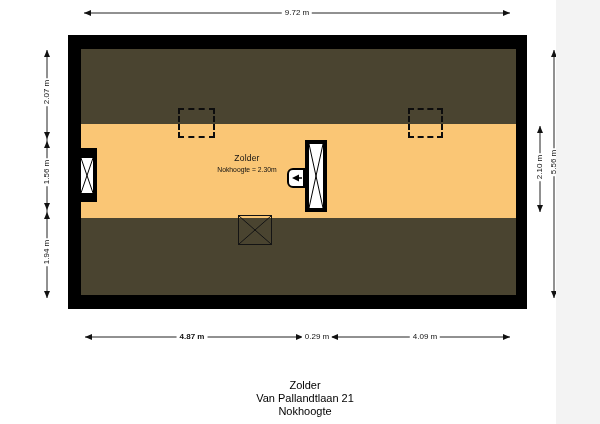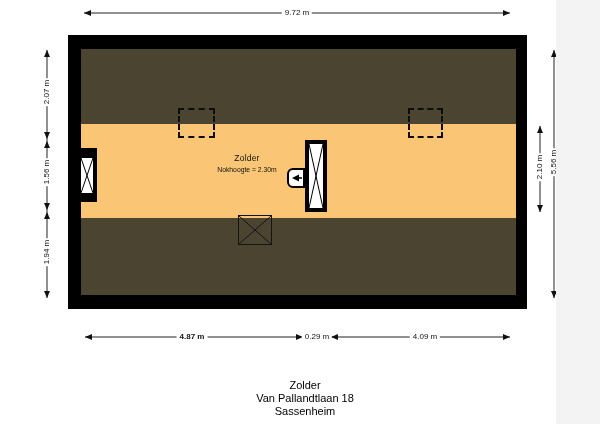--- a/index.html
+++ b/index.html
@@ -151,17 +151,17 @@
       <polygon points="251,6 258,3 258,9" fill="#111"></polygon>
       <polygon points="430,6 423,3 423,9" fill="#111"></polygon>
     </svg>
     <div class="dlabel" style="left:112px; top:0;font-weight:bold;">4.87 m</div>
     <div class="dlabel" style="left:237px; top:0;">0.29 m</div>
     <div class="dlabel" style="left:345px; top:0;text-align:center;">4.09 m</div>
   </div>
 
   <div id="caption">
     <div>Zolder</div>
-    <div>Van Pallandtlaan 18</div>
-    <div>Sassenheim</div>
+    <div>Van Pallandtlaan 21</div>
+    <div>Nokhoogte</div>
   </div>
 
 </div>
 
 </body></html>

